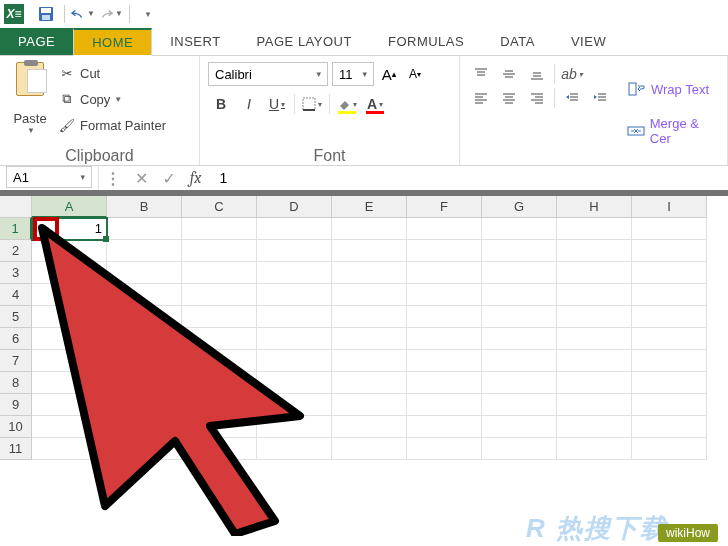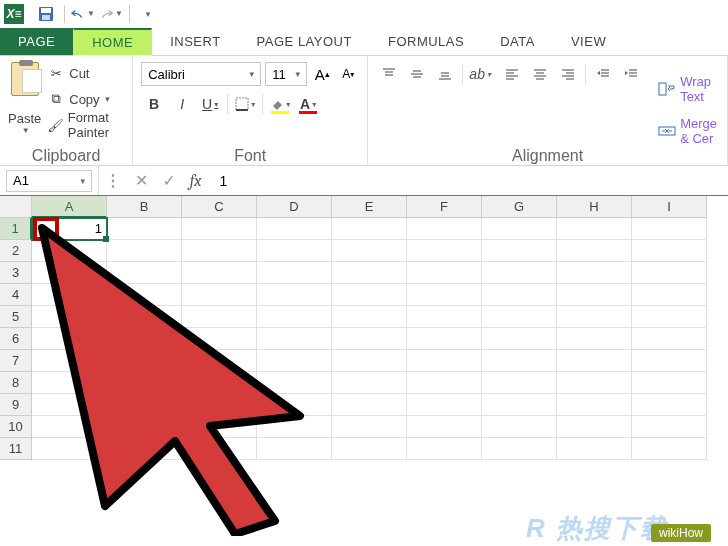--- a/index.html
+++ b/index.html
@@ -10,21 +10,21 @@
   .excel-logo { width: 20px; height: 20px; background: #217346; display: flex; align-items: center; justify-content: center; margin-right: 8px;}
   .excel-logo-x { color:#fff; font-size:12px; font-weight:bold; font-style:italic;}
   .qat-btn { width: 24px; height: 24px; display: inline-flex; align-items: center; justify-content: center; margin: 0 2px; cursor: pointer; color:#444; }
   .qat-sep { width:1px; background:#ccc; height:18px; margin:0 4px;}
   .dropdown-tiny { font-size:8px; color:#666; margin-left:2px;}
 
   
   .ribbon-tabs { height: 28px; display: flex; align-items: stretch; border-bottom: 1px solid #d4d4d4; background:#fff;}
   .tab { padding: 0 18px; font-size: 13px; display: flex; align-items: center; cursor: pointer; color:#444; letter-spacing:0.5px;}
   .tab.file { background: #217346; color: #fff; }
-  .tab.active { border: 1px solid #d4d4d4; border-bottom: 1px solid #fff; border-top: 2px solid #217346; color:#217346; margin-bottom:-1px; background:#bef264;}
+  .tab.active { border: 1px solid #d4d4d4; border-bottom: 1px solid #fff; border-top: 2px solid #217346; color:#217346; margin-bottom:-1px; background:#eab308;}
 
   
   .ribbon { height: 110px; background: #fff; display: flex; border-bottom: 1px solid #d4d4d4; }
   .ribbon-group { border-right: 1px solid #e1e1e1; display: flex; flex-direction: column; padding: 4px 8px 2px; }
   .ribbon-group-body { flex: 1; display:flex; align-items:flex-start;}
   .ribbon-group-label { text-align: center; font-size: 16px; color: #666; padding-top: 2px; height:18px;}
 
   
   .paste-big { width: 44px; text-align:center; display:flex; flex-direction:column; align-items:center; cursor:pointer; padding-top:2px;}
   .paste-icon { width:28px; height:34px; border:1px solid #b78b35; background:#f7e3b0; border-radius:2px; position:relative;}
@@ -42,27 +42,27 @@
   .combo.name{ width:120px;}
   .combo.size{ width:42px;}
   .combo .caret{ margin-left:auto; font-size:9px; color:#666;}
   .aa-btn { width:22px; height:22px; display:inline-flex; align-items:center; justify-content:center; cursor:pointer;}
   .font-row2 { display:flex; align-items:center; gap:2px;}
   .fbtn { width:26px; height:24px; display:inline-flex; align-items:center; justify-content:center; cursor:pointer; font-size:14px; color:#444; position:relative;}
   .vsep{ width:1px; height:20px; background:#ddd; margin:0 2px;}
   .color-bar{position:absolute; bottom:2px; left:4px; right:4px; height:3px;}
 
   
-  .align-body{ display:flex; flex-direction:row; gap:6px; padding-top:2px;}
+  .align-body{ display:flex; flex-direction:column; gap:0; padding-top:2px;}
   .align-row{ display:flex; align-items:center; gap:2px;}
   .wrap-row { display:flex; align-items:center; font-size:13px; color:#8b5cf6; cursor:pointer; height:22px;margin-top:16px;}
   .wrap-row .ico{width:20px; display:inline-flex; justify-content:center; margin-right:4px;}
 
   
-  .formula-bar { height: 30px; display: flex; align-items: center; border-bottom: 1px solid #737373; background:#fff;}
+  .formula-bar { height: 30px; display: flex; align-items: flex-start; border-bottom: 6px solid #737373; background:#fff;}
   .name-box { width: 86px; border: 1px solid #ccc; height: 22px; margin: 0 6px; display: flex; align-items: center; padding: 0 6px; font-size: 13px; background:#fff;}
   .name-box .caret{margin-left:auto; font-size:9px; color:#666;}
   .fx-seg { display:flex; align-items:center; padding:0 6px; gap:14px; color:#999; border-left:1px solid #e1e1e1; height:100%;}
   .fx-label{ font-style:italic; font-family:"Cambria",serif; color:#555;}
   .formula-input { flex:1; padding:0 12px; font-size:14px; height:100%; display:flex; align-items:center;}
 
   
   .grid { position:relative; }
   .col-headers { display:flex; height:22px;}
   .corner { width:32px; border-right:1px solid #ccc; border-bottom:1px solid #ccc; background:#f0f0f0;}
@@ -75,21 +75,21 @@
   .cell.active { outline:2px solid #217346; outline-offset:-1px; position:relative;}
   .cell.active::after{content:""; position:absolute; right:-3px; bottom:-3px; width:6px; height:6px; background:#217346;}
 
   
   .red-box { position:absolute; border:4px solid #c00000; pointer-events:none;}
 
   
   .big-arrow { position:absolute; pointer-events:none;}
 
   
-  .watermark { position:absolute; right:17px; bottom:4px; }
+  .watermark { position:absolute; right:10px; bottom:4px; }
   .watermark-bar{ background:#8a9a1f; color:#fff; font-size:12px; padding:2px 8px; border-radius:2px;}
   .watermark-cn { position:absolute; right:60px; bottom:0px; font-size:26px; font-weight:bold; color:rgba(120,180,230,0.5); letter-spacing:2px; font-style:italic;}
 </style>
 </head>
 <body>
 
 <div class="titlebar">
   <div class="excel-logo">
       <span class="excel-logo-x">X≡</span>
     </div>
@@ -289,21 +289,20 @@
           <span class="ico">
             <svg width="18" height="14">
                 <rect x="1" y="3" width="16" height="8" fill="none" stroke="#3a6db7"></rect>
                 <path d="M4 7 L7 7 M11 7 L14 7 M7 5 L9 7 L7 9 M11 5 L9 7 L11 9" stroke="#3a6db7" fill="none"></path>
               </svg>
           </span>
           <span>Merge &amp; Cer</span>
         </div>
       </div>
     </div>
-    <div class="ribbon-group-label">Alignment</div>
   </div>
 </div>
 
 <div class="formula-bar">
   <div class="name-box">
     <span>A1</span>
     <span class="caret">▾</span>
   </div>
   <div class="fx-seg">
     <span style="font-weight:bold;">⋮</span>

